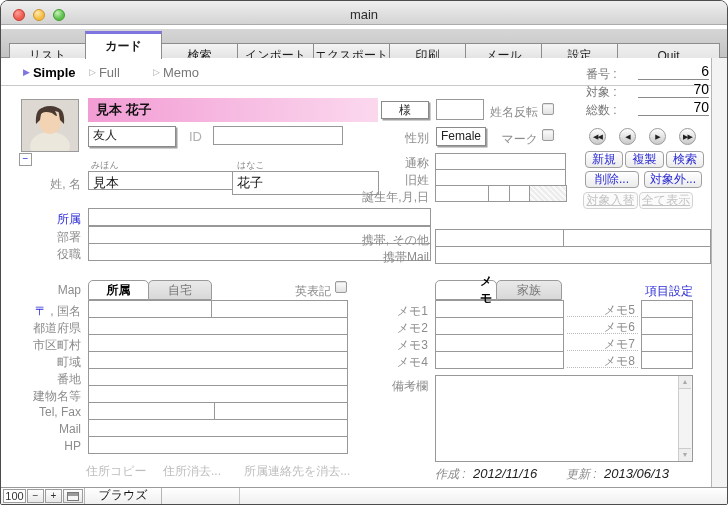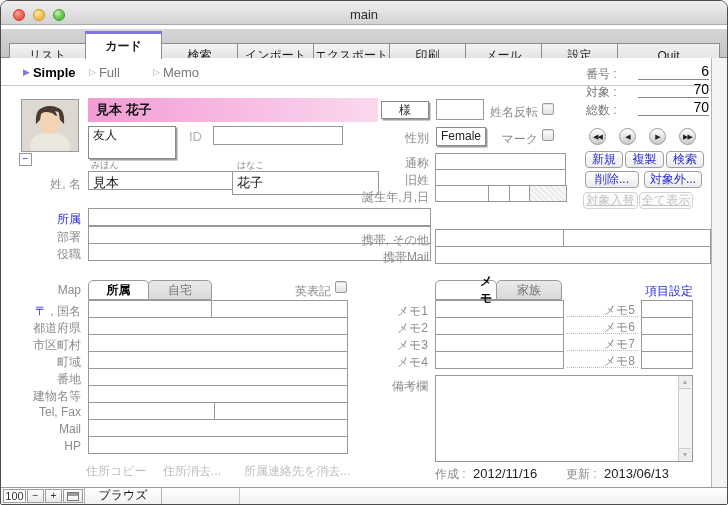--- a/index.html
+++ b/index.html
@@ -21,21 +21,21 @@
   .tab{position:absolute;top:14px;height:25px;box-sizing:border-box;border:1px solid #8d8d8d;
     background:linear-gradient(#f4f4f4,#d9d9d9);display:flex;align-items:center;justify-content:center;
     font-size:12px;color:#1b1b1b;cursor:default;}
   .tab.sel{top:2px;height:28px;background:#fff;border-top:3px solid var(--accent-purple,#7f75e0);
     border-bottom:none;z-index:3;font-weight:bold;}
   .tab.quit{background:linear-gradient(#efefef,#e0e0e0);}
   
   #content{position:absolute;left:0;top:57px;width:728px;height:431px;background:#fff;}
   #edge-strip{position:absolute;left:710px;top:0;width:18px;height:431px;background:#f3f3f3;
     border-left:1px solid #b5b5b5;box-sizing:border-box;}
-  .abs{position:absolute;box-sizing:border-box;}
+  .abs{position:absolute;box-sizing:border-box;font-style:italic;}
   .lbl{position:absolute;box-sizing:border-box;color:#8c8c8c;font-size:12px;text-align:right;white-space:nowrap;}
   .llink{color:var(--link-blue,#2b2bd5);cursor:pointer;}
   .fld{position:absolute;box-sizing:border-box;border:1px solid #989898;background:#fff;
     font-size:13px;color:#111;padding:2px 4px;white-space:nowrap;overflow:hidden;}
   .cb{position:absolute;width:12px;height:12px;box-sizing:border-box;border:1px solid #9a9a9a;border-radius:2px;
     background:linear-gradient(#fdfdfd,#e2e2e2);box-shadow:inset 0 1px 1px rgba(0,0,0,.12);}
   
   .vsw{position:absolute;top:5px;height:18px;display:flex;align-items:center;font-size:13px;cursor:pointer;}
   .vsw .tri{font-size:9px;margin-right:3px;}
   #vsw-simple{font-weight:bold;color:#000;} #vsw-simple .tri{color:var(--accent-purple,#6a5ad0);}
@@ -170,21 +170,21 @@
       </svg>
     </div>
     <div id="photo-remove">−</div>
 
     <div id="name-band">見本 花子</div>
     <div class="popbtn" style="left:380px;top:43px;width:48px;height:18px;line-height:16px;">様</div>
     <div class="fld" style="left:435px;top:41px;width:48px;height:21px;"></div>
     <div class="lbl" style="left:455px;top:46px;width:82px;">姓名反転</div>
     <div class="cb" style="left:541px;top:45px;"></div>
 
-    <div class="popbtn" style="left:87px;top:68px;width:88px;height:33px;line-height:17px;text-align:left;padding-left:4px;">友人</div>
+    <div class="popbtn" style="left:87px;top:68px;width:88px;height:21px;line-height:17px;text-align:left;padding-left:4px;">友人</div>
     <div class="lbl" style="left:188px;top:71px;width:20px;color:#b0b0b0;font-size:13px;text-align:left;">ID</div>
     <div class="fld" style="left:212px;top:68px;width:130px;height:19px;"></div>
     <div class="lbl" style="left:348px;top:72px;width:80px;">性別</div>
     <div class="popbtn" style="left:435px;top:69px;width:50px;height:19px;line-height:17px;">Female</div>
     <div class="lbl" style="left:455px;top:73px;width:82px;">マーク</div>
     <div class="cb" style="left:541px;top:71px;"></div>
 
     <div class="kana" style="left:90px;top:101px;">みほん</div>
     <div class="kana" style="left:236px;top:101px;">はなこ</div>
     <div class="lbl" style="left:6px;top:118px;width:74px;">姓, 名</div>

